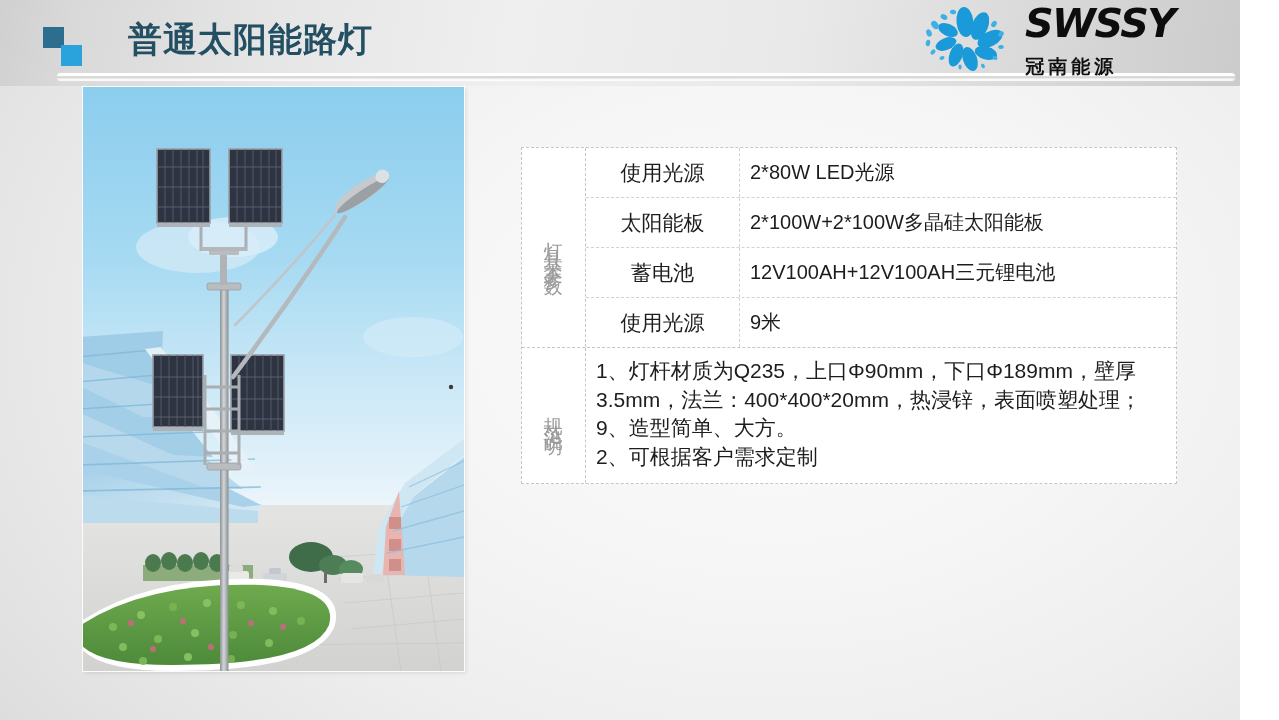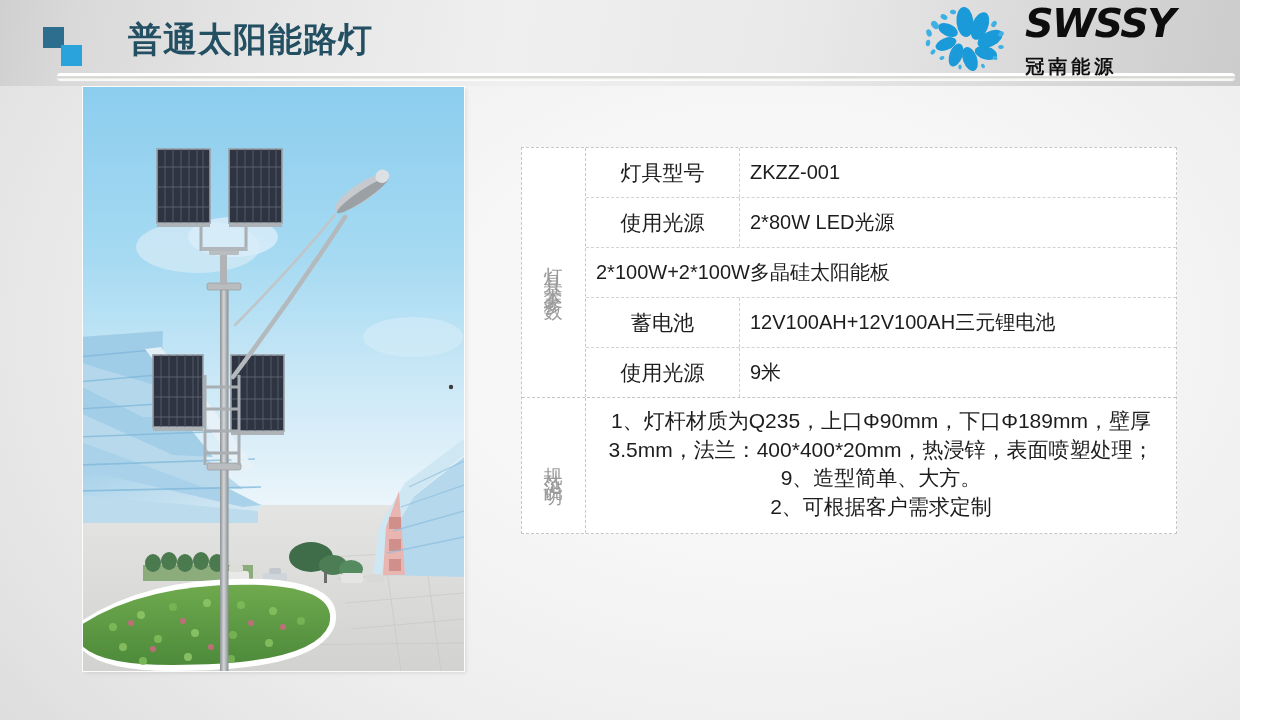--- a/index.html
+++ b/index.html
@@ -187,21 +187,20 @@
   #notes-body {
     flex: 1 1 auto;
     padding: 9px 10px 12px 10px;
     box-sizing: border-box;
   }
   .note-line {
     font-size: 21px;
     color: #1d1d1d;
     line-height: 28.5px;
     white-space: pre-wrap;
-    text-align: center;
   }
 </style>
 </head>
 <body>
 
 <div id="slide">
 
   <div id="header-band"></div>
 
   <div class="deco-square" id="deco-sq-dark"></div>
@@ -488,28 +487,25 @@
   </div>
 
   <div id="spec-table">
 
     <div class="tbl-section" id="section-basic">
       <div class="vert-label">
         <span>灯具基本参数</span>
       </div>
       <div class="rows-wrap">
         <div class="spec-row">
-          <div class="spec-key">灯具型号</div>
-          <div class="spec-val">ZKZZ-001</div>
-        </div>
-        <div class="spec-row">
           <div class="spec-key">使用光源</div>
           <div class="spec-val">2*80W LED光源</div>
         </div>
         <div class="spec-row">
+          <div class="spec-key">太阳能板</div>
           <div class="spec-val">2*100W+2*100W多晶硅太阳能板</div>
         </div>
         <div class="spec-row">
           <div class="spec-key">蓄电池</div>
           <div class="spec-val">12V100AH+12V100AH三元锂电池</div>
         </div>
         <div class="spec-row">
           <div class="spec-key">使用光源</div>
           <div class="spec-val">9米</div>
         </div>

